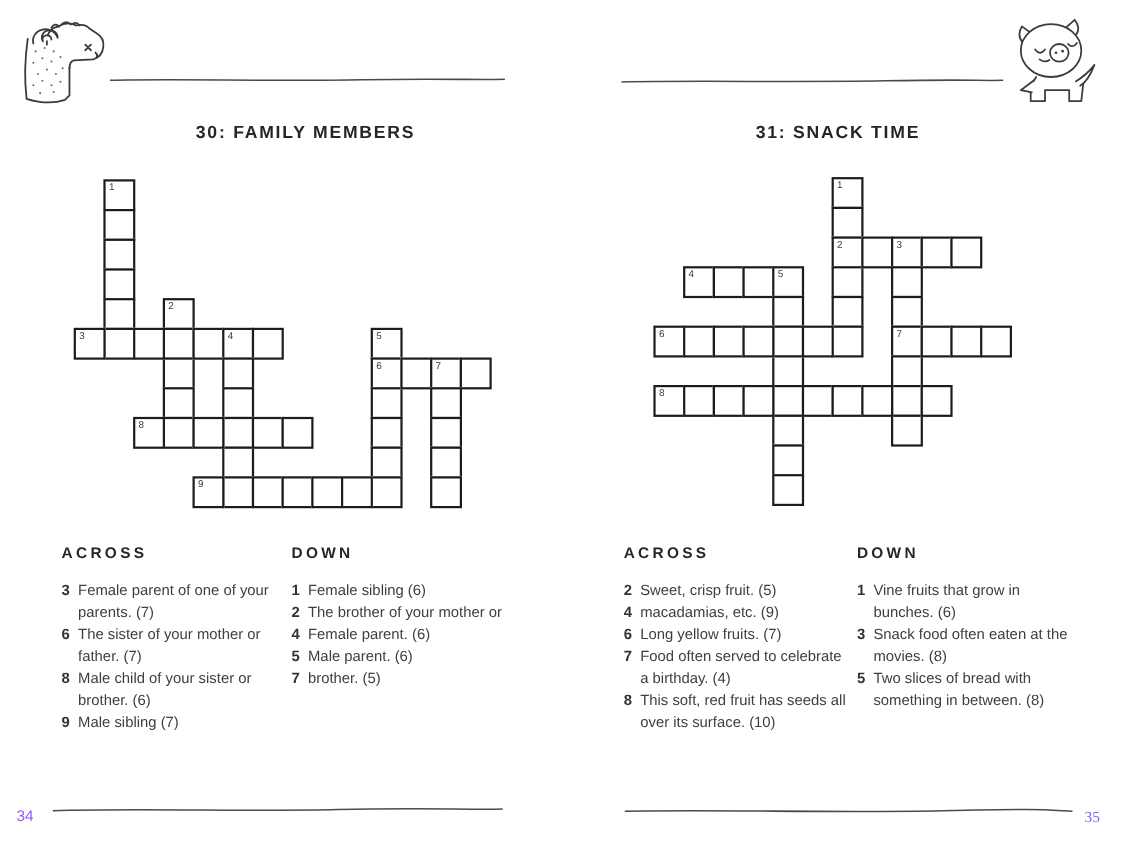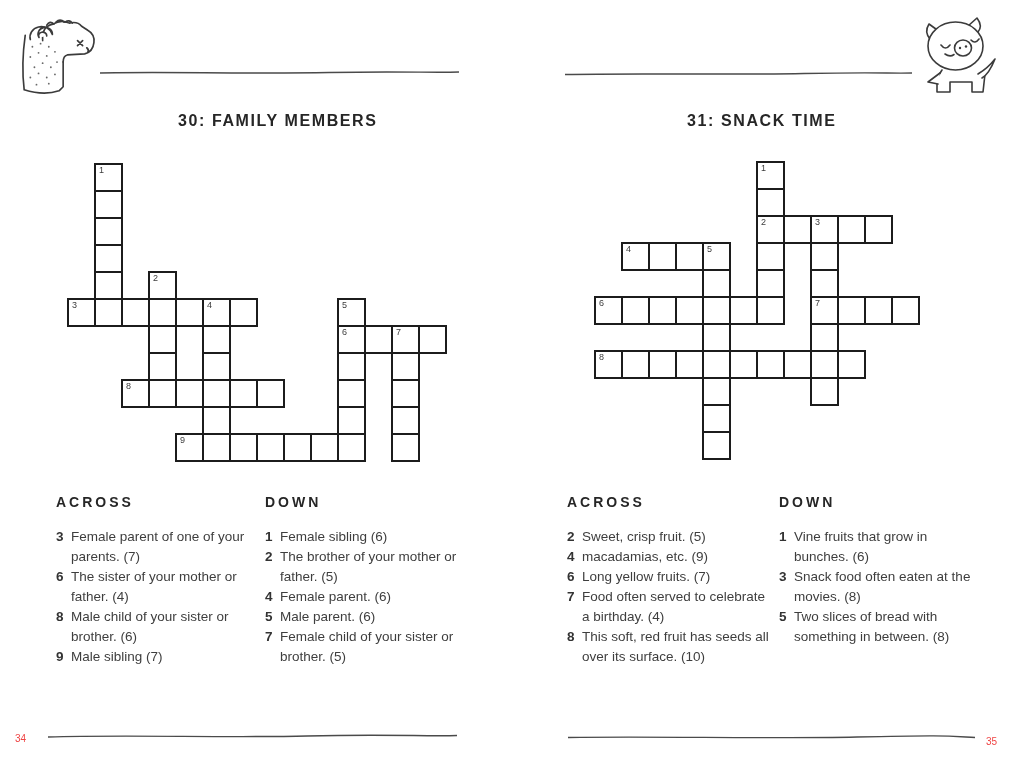--- a/index.html
+++ b/index.html
@@ -10,21 +10,21 @@
   .rule{position:absolute;}
   .grid{position:absolute;}
   .cell{position:absolute;box-sizing:border-box;border:2px solid #1c1c1c;background:#fff;}
   .cell-num{position:absolute;top:0px;left:3px;font-size:9px;color:#3c3c3c;line-height:11px;}
   .clue-col{position:absolute;}
   .clue-header{font-size:14px;font-weight:bold;letter-spacing:3px;color:#262626;margin-bottom:17px;}
   .clue{display:flex;align-items:flex-start;color:#3e3e3e;font-size:13.5px;line-height:20px;}
   .clue-num{font-weight:bold;flex:0 0 15px;color:#333;}
   .clue-text{flex:1;}
   .clue-line{display:block;white-space:nowrap;}
-  .pagenum{position:absolute;font-size:10px;color:#ef4444;}
+  .pagenum{position:absolute;font-size:14px;color:#8b5cf6;}
   svg{display:block;}
 </style>
 </head>
 <body>
 
 <div class="spread">
 
   <svg width="78" height="80" viewBox="0 0 76 78" style="position:absolute;left:18px;top:18px;" fill="none" stroke="#3b3b3b" stroke-width="1.6" stroke-linecap="round" stroke-linejoin="round">
     <path d="M7,17 Q3,45 6,70 Q25,76 40,71 L44,67 L44,36" fill="#fff"></path>
     <path d="M24,22 Q23,8 34,6 Q42,1 50,5 Q58,3 62,8 L68,12 Q75,16 74,24 Q73,33 65,35 L48,36 Q44,37 44,43" fill="#fff"></path>
@@ -216,21 +216,21 @@
           <span class="clue-num">3</span>
           <span class="clue-text">
             <span class="clue-line">Female parent of one of your</span>
             <span class="clue-line">parents. (7)</span>
           </span>
         </div>
         <div class="clue">
           <span class="clue-num">6</span>
           <span class="clue-text">
             <span class="clue-line">The sister of your mother or</span>
-            <span class="clue-line">father. (4)</span>
+            <span class="clue-line">father. (7)</span>
           </span>
         </div>
         <div class="clue">
           <span class="clue-num">8</span>
           <span class="clue-text">
             <span class="clue-line">Male child of your sister or</span>
             <span class="clue-line">brother. (6)</span>
           </span>
         </div>
         <div class="clue">
@@ -247,39 +247,37 @@
         <div class="clue">
           <span class="clue-num">1</span>
           <span class="clue-text">
             <span class="clue-line">Female sibling (6)</span>
           </span>
         </div>
         <div class="clue">
           <span class="clue-num">2</span>
           <span class="clue-text">
             <span class="clue-line">The brother of your mother or</span>
-            <span class="clue-line">father. (5)</span>
           </span>
         </div>
         <div class="clue">
           <span class="clue-num">4</span>
           <span class="clue-text">
             <span class="clue-line">Female parent. (6)</span>
           </span>
         </div>
         <div class="clue">
           <span class="clue-num">5</span>
           <span class="clue-text">
             <span class="clue-line">Male parent. (6)</span>
           </span>
         </div>
         <div class="clue">
           <span class="clue-num">7</span>
           <span class="clue-text">
-            <span class="clue-line">Female child of your sister or</span>
             <span class="clue-line">brother. (5)</span>
           </span>
         </div>
       </div>
   </div>
   <div class="clue-col" style="left:567px;top:494px;width:212px;">
     <div class="clue-header">ACROSS</div>
     <div>
         <div class="clue">
           <span class="clue-num">2</span>
@@ -336,15 +334,15 @@
           <span class="clue-num">5</span>
           <span class="clue-text">
             <span class="clue-line">Two slices of bread with</span>
             <span class="clue-line">something in between. (8)</span>
           </span>
         </div>
       </div>
   </div>
 
   <div class="pagenum" style="left:15px;top:733px;">34</div>
-  <div class="pagenum" style="left:986px;top:736px;">35</div>
+  <div class="pagenum" style="left:986px;top:736px;font-family:Liberation Serif, serif;">35</div>
 
 </div>
 
 </body></html>

